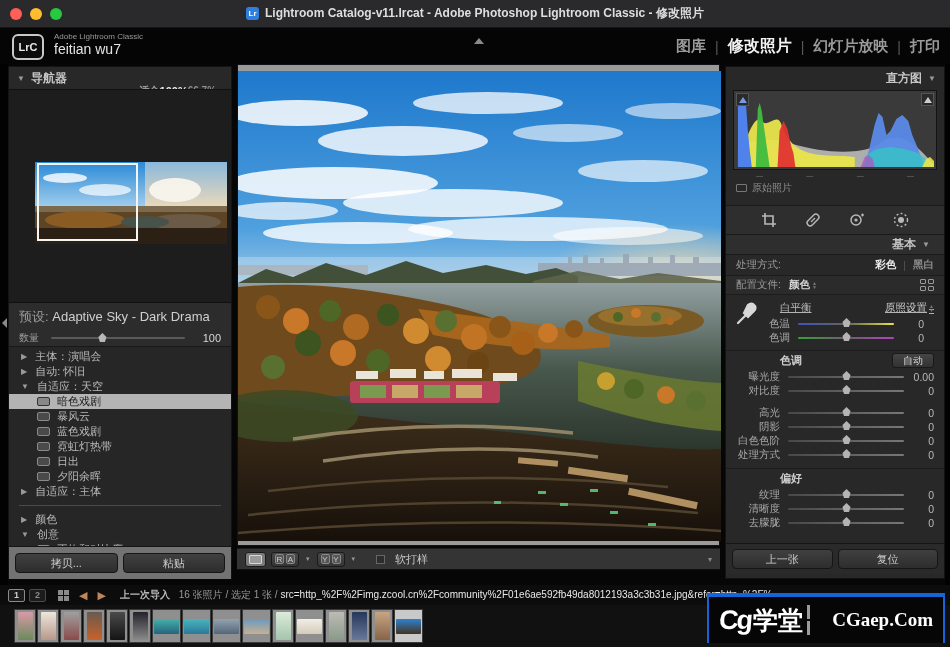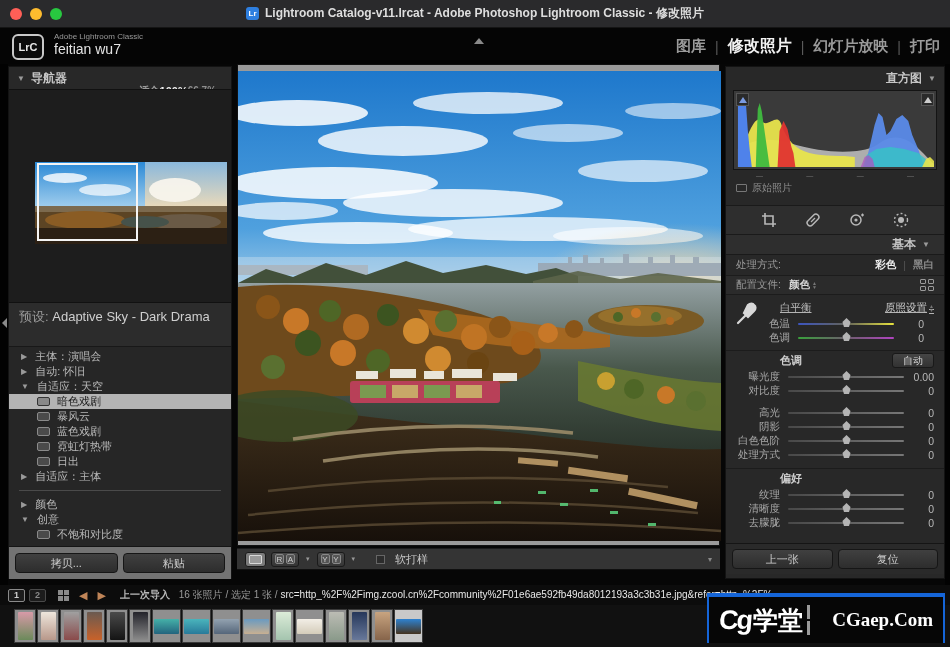--- a/index.html
+++ b/index.html
@@ -252,20 +252,27 @@
         </svg>
         <div class="nav-crop"></div>
       </div>
     </div>
 
     <div class="preset-preview">
       <div class="pp-line1">
         <span class="pp-label">预设:</span>
         <span>Adaptive Sky - Dark Drama</span>
       </div>
+      <div class="pp-line2">
+        <span class="pp-amt-label">数量</span>
+        <span class="pp-track">
+          <span class="pp-thumb" id="pp-thumb" style="left: calc(38% - 4px);"></span>
+        </span>
+        <span class="pp-val">100</span>
+      </div>
     </div>
 
     <div class="preset-list" id="preset-list">
         <div class="preset-row">
           <span class="tri">▶</span>
           <span>主体：演唱会</span>
         </div>
         <div class="preset-row">
           <span class="tri">▶</span>
           <span>自动: 怀旧</span>
@@ -286,20 +293,24 @@
           <span class="p-ico"></span>
           <span>蓝色戏剧</span>
         </div>
         <div class="preset-row leaf">
           <span class="p-ico"></span>
           <span>霓虹灯热带</span>
         </div>
         <div class="preset-row leaf">
           <span class="p-ico"></span>
           <span>日出</span>
+        </div>
+        <div class="preset-row leaf">
+          <span class="p-ico"></span>
+          <span>夕阳余晖</span>
         </div>
         <div class="preset-row">
           <span class="tri">▶</span>
           <span>自适应：主体</span>
         </div>
         <div class="preset-divider"></div>
         <div class="preset-row">
           <span class="tri">▶</span>
           <span>颜色</span>
         </div>

